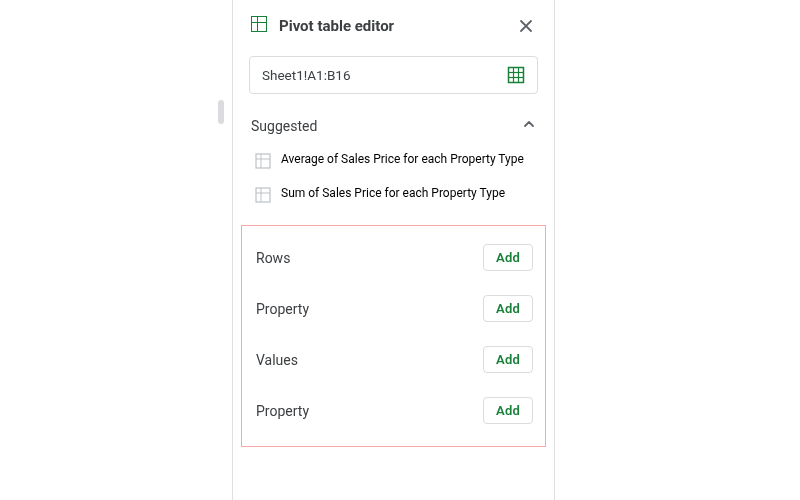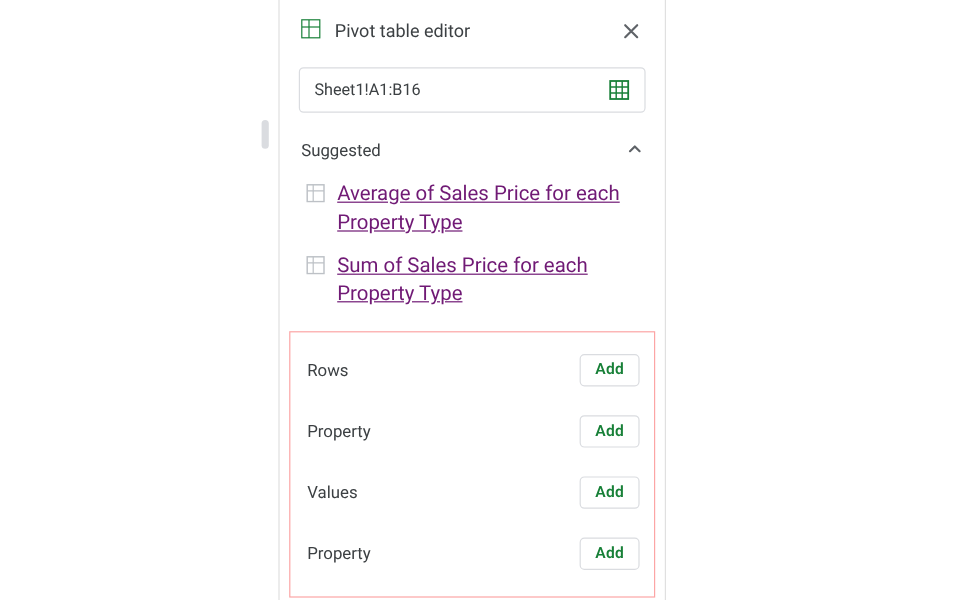--- a/index.html
+++ b/index.html
@@ -22,21 +22,21 @@
     }
     .panel-header {
       display: flex;
       align-items: center;
       padding: 14px 16px 10px 16px;
     }
     .panel-header .pt-icon { margin-right: 10px; flex-shrink:0; }
     .panel-header .title {
       font-size: 15px;
       color: #3c4043;
-      font-weight: 400;
+      font-weight: 700;
       flex: 1;
     }
     .close-btn {
       width: 24px; height: 24px;
       display: flex; align-items: center; justify-content: center;
       cursor: pointer;
       color: #5f6368;
       border-radius: 50%;
     }
     .range-box {
@@ -82,25 +82,24 @@
       align-items: flex-start;
       padding: 6px 18px 6px 22px;
       cursor: pointer;
     }
     .sugg-item .sugg-icon {
       margin-right: 10px;
       margin-top: 2px;
       flex-shrink: 0;
     }
     .sugg-item .sugg-text {
-      font-size: 17px;
-      color: #701a75;
+      font-size: 12px;
+      color: #000000;
       line-height: 1.4;
       padding-right: 6px;
-      text-decoration: underline;
     }
     .highlight-box {
       margin: 2px 8px 6px 8px;
       border: 1px solid #fca5a5;
       padding: 6px 6px 10px 6px;
     }
     .section-row {
       display: flex;
       align-items: center;
       justify-content: space-between;

